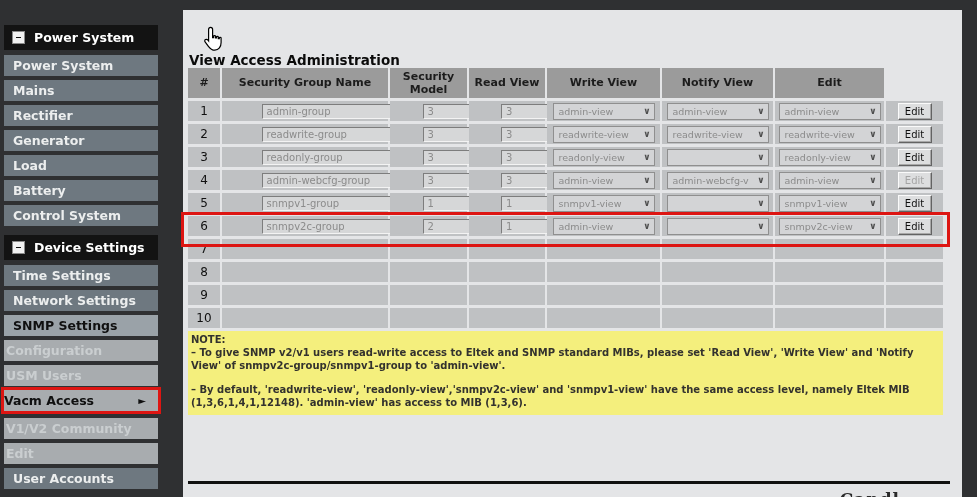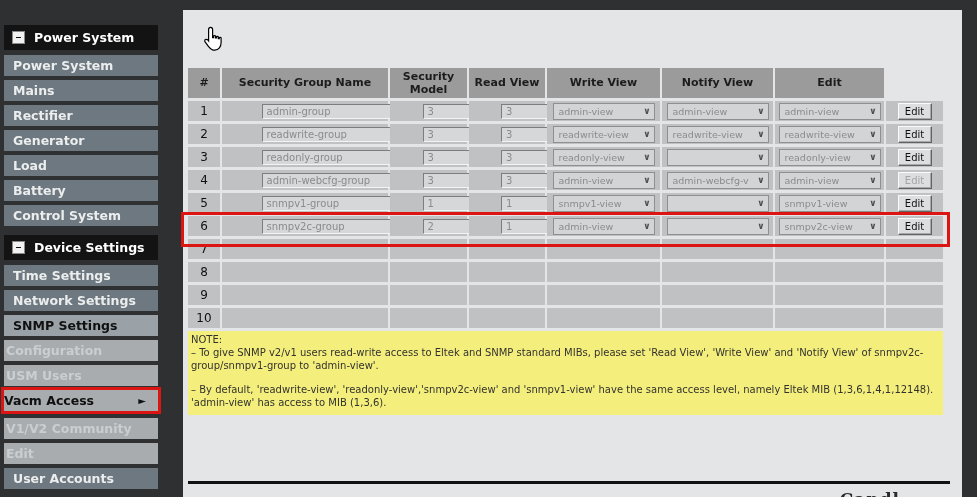--- a/index.html
+++ b/index.html
@@ -65,21 +65,21 @@
     cursor:pointer;font-family:"DejaVu Sans","Liberation Sans",sans-serif;padding:0;
   }
   .ebtn.disabled{color:#a5a5a5;}
   #row-highlight{
     position:absolute;left:-7px;width:763px;height:29px;
     border:3px solid #dd1512;z-index:20;pointer-events:none;
   }
   
   #note{
     margin-top:2px;width:755px;box-sizing:border-box;background:#f4ef7d;
-    color:#33322e;font-size:10px;font-weight:normal;line-height:1.32;
+    color:#33322e;font-size:10px;font-weight:bold;line-height:1.32;
     padding:2px 8px 6px 3px;
   }
   #note .p2{margin-top:10px;}
   
   #footer-line{position:absolute;left:5px;bottom:13px;width:762px;height:3px;background:#111;}
   #logo-clip{position:absolute;right:62px;bottom:0;height:8px;overflow:hidden;}
   #logo-clip .logo-text{font-size:17px;font-weight:bold;color:#2a2a2a;
     font-family:"DejaVu Serif","Liberation Serif",serif;letter-spacing:1px;}
 </style>
 </head>
@@ -139,20 +139,21 @@
     </div>
     <div class="sb-item sub">
       <span>Edit</span>
     </div>
     <div class="sb-item">
       <span>User Accounts</span>
     </div>
   </nav>
 
 <div id="main">
+  <div id="page-title">View Access Administration</div>
 
   <div id="cursor">
     <svg width="21" height="27" viewBox="0 0 21 27">
       <path d="M7.6 1.4 C8.8 1.4 9.6 2.3 9.6 3.5 L9.6 11.6 L10.6 11.6 L10.6 10.3 C10.6 9.4 12.5 9.4 12.5 10.3 L12.5 12 L13.5 12 L13.5 11 C13.5 10.1 15.3 10.1 15.3 11 L15.3 12.7 L16.3 12.7 L16.3 12 C16.3 11.1 18.1 11.1 18.1 12 L18.1 16.6 C18.1 20.8 15.7 24.2 11.8 24.2 C8.4 24.2 7.2 22.8 5.4 20.3 L2.1 15.9 C1.5 15.1 1.7 14.1 2.5 13.6 C3.3 13.1 4.3 13.3 4.9 14 L5.6 14.9 L5.6 3.5 C5.6 2.3 6.4 1.4 7.6 1.4 Z" fill="#ffffff" stroke="#000000" stroke-width="1.2"></path>
     </svg>
   </div>
 
   <div id="tablewrap">
     <div class="trow" id="thead">
         <div class="th">#</div>

